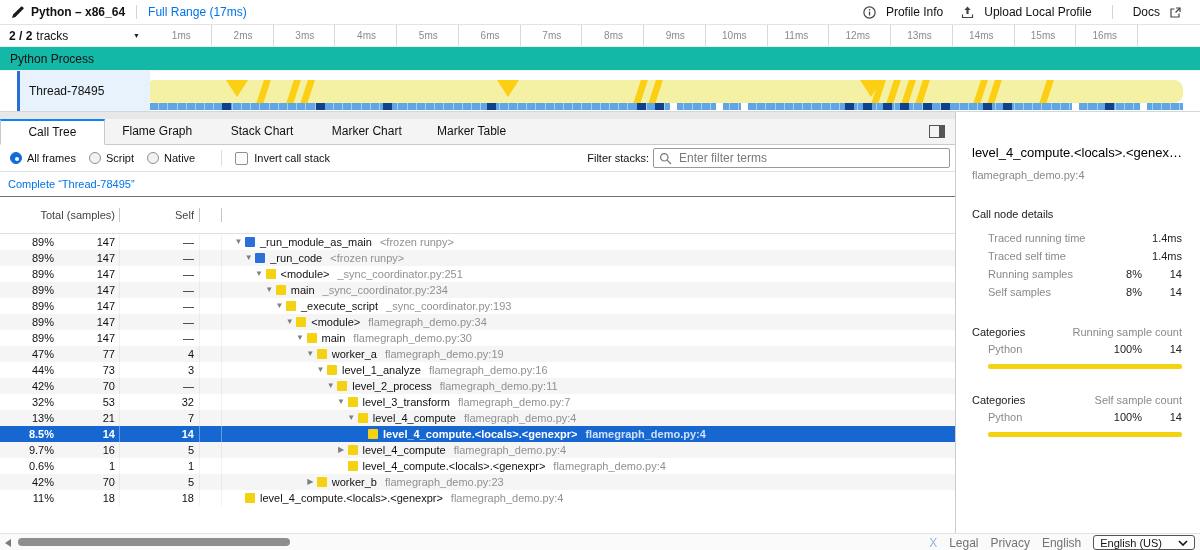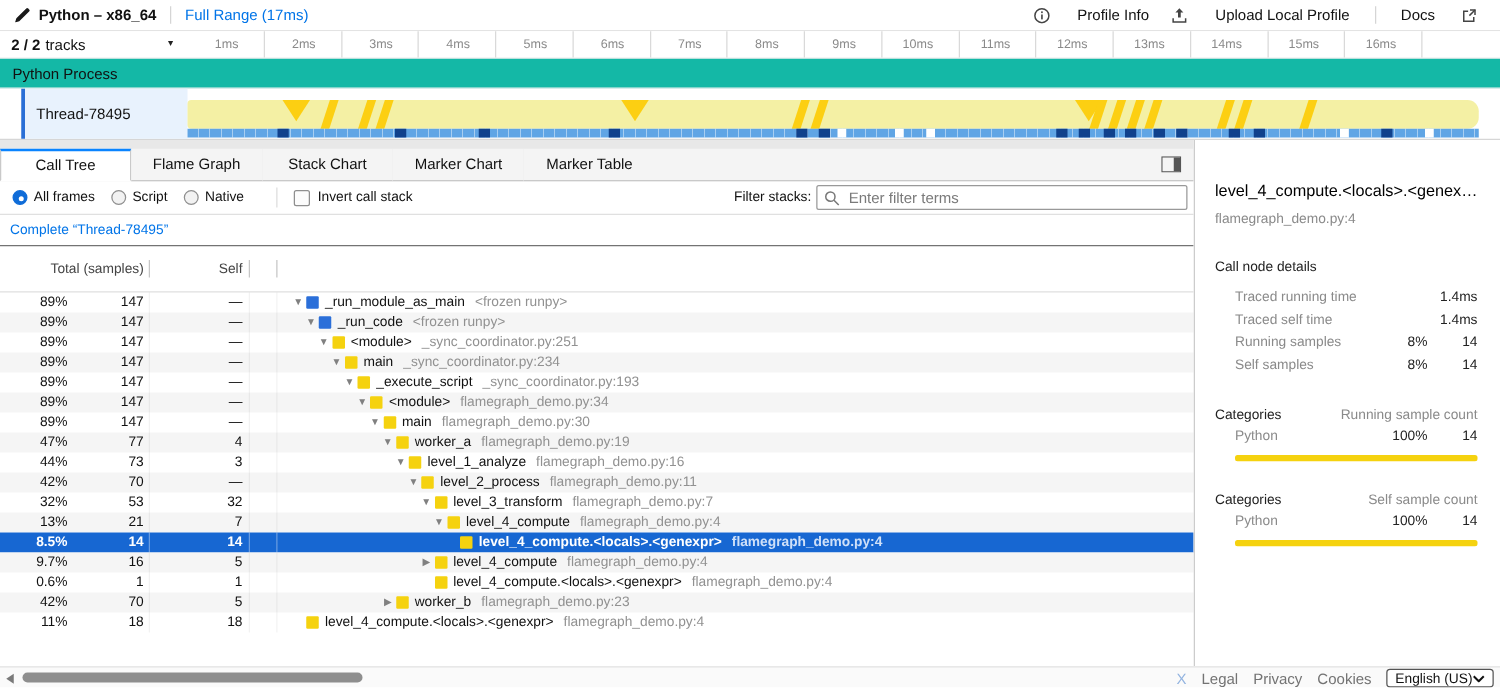--- a/index.html
+++ b/index.html
@@ -4,21 +4,21 @@
 <style>
 *{box-sizing:border-box;margin:0;padding:0}
 html,body{width:1200px;height:550px;background:#fff;font-family:"Liberation Sans",sans-serif;overflow:hidden;position:relative;color:#111}
 svg{display:block}
 
 .topbar{position:absolute;top:0;left:0;width:1200px;height:25px;display:flex;align-items:center;background:#fff;border-bottom:1px solid #e3e3e3;font-size:12px}
 .brand{display:flex;align-items:center;gap:7px;padding-left:12px;font-weight:bold}
 .vsep{width:1px;height:14px;background:#d5d5d5;margin:0 11px}
 .range-link{color:#0074e8;cursor:pointer}
 .topbar-right{margin-left:auto;display:flex;align-items:center;padding-right:10px}
-.tb-item{display:flex;align-items:center;gap:22px;padding:0 9px;cursor:pointer;white-space:nowrap}
+.tb-item{display:flex;align-items:center;gap:10px;padding:0 9px;cursor:pointer;white-space:nowrap}
 
 .ruler-row{position:absolute;top:25px;left:0;width:1200px;height:22px;display:flex;border-bottom:1px solid #ececec;background:#fff}
 .tracks-box{width:150px;position:relative;display:flex;align-items:center;font-size:12px;padding-left:9px;gap:4px}
 .tracks-caret{position:absolute;right:10px;top:7px;font-size:7px;color:#222}
 .ruler{flex:1;display:flex;height:100%}
 .tick{width:61.76px;border-right:1px solid #d9d9d9;font-size:10px;color:#8a8a8a;text-align:right;line-height:21px;padding-right:20px;flex-shrink:0}
 
 .process-row{position:absolute;top:47px;left:0;width:1200px;height:24px;display:flex;align-items:center;padding-left:10px;font-size:12px;background:#14b8a6;border-bottom:1px solid #f1f1f1}
 .thread-row{position:absolute;top:71px;left:0;width:1200px;height:41px;background:#fff;border-bottom:1px solid #d6d6d6}
 .thread-accent{position:absolute;left:17px;top:0;width:3px;height:40px}
@@ -95,21 +95,21 @@
 .sb-cat-head .h{color:#222}
 .sb-cat-head .sh{margin-left:auto;color:#8a8a8a}
 .cat-bar{height:5px;border-radius:2px;margin-left:16px;margin-top:6px}
 
 .bottombar{position:absolute;top:533px;left:0;width:1200px;height:17px;background:#fafafa;border-top:1px solid #e2e2e2}
 .scroll-arrow{position:absolute;left:5px;top:5px;width:0;height:0;border-top:4px solid transparent;border-bottom:4px solid transparent;border-right:6px solid #7a7a7a;cursor:pointer}
 .scroll-thumb{position:absolute;left:18px;top:4px;width:272px;height:8px;border-radius:4px;background:#8e8e8e;cursor:pointer}
 .footer{position:absolute;right:5px;top:0;height:17px;display:flex;align-items:center;gap:12px;font-size:12px}
 .footer .x{color:#93b4e0;cursor:pointer}
 .flink{color:#737373;cursor:pointer}
-.lang-select{display:flex;align-items:center;gap:0;border:1px solid #555;border-radius:3px;background:#fff;height:15px;padding:0 6px;font-size:11px;color:#111;cursor:pointer}
+.lang-select{display:flex;align-items:center;gap:16px;border:1px solid #555;border-radius:3px;background:#fff;height:15px;padding:0 6px;font-size:11px;color:#111;cursor:pointer}
 </style>
 </head>
 <body>
 
 <div class="topbar">
   <div class="brand">
     <span>
         <svg width="12" height="12" viewBox="0 0 12 12">
           <path d="M0 12l1.1-3.4L9 .8a1.1 1.1 0 0 1 1.6 0l.7.7a1.1 1.1 0 0 1 0 1.6L3.4 11z" fill="#1a1a1a"></path>
         </svg>
@@ -557,21 +557,21 @@
 </aside>
 
 <div class="bottombar">
   <span class="scroll-arrow"></span>
   <span class="scroll-thumb"></span>
   <div class="footer">
     <span class="x">X</span>
     <span style="display:flex;gap:12px">
         <div class="flink">Legal</div>
         <div class="flink">Privacy</div>
-        <div class="flink">Cookies</div>
+        <div class="flink">English</div>
       </span>
     <span class="lang-select">
       <span>English (US)</span>
       <span>
           <svg width="10" height="6" viewBox="0 0 10 6">
             <path d="M1 1l4 4 4-4" fill="none" stroke="#111" stroke-width="1.6"></path>
           </svg>
         </span>
     </span>
   </div>

